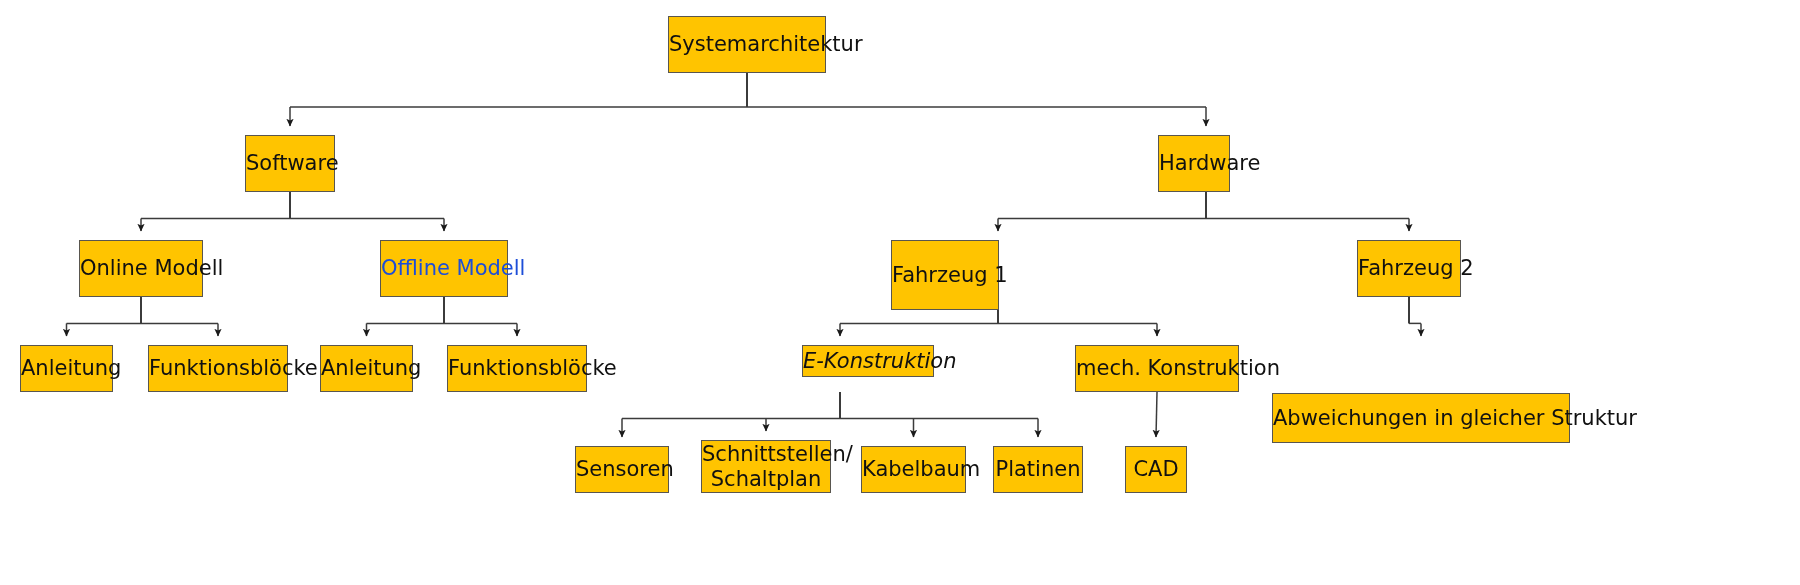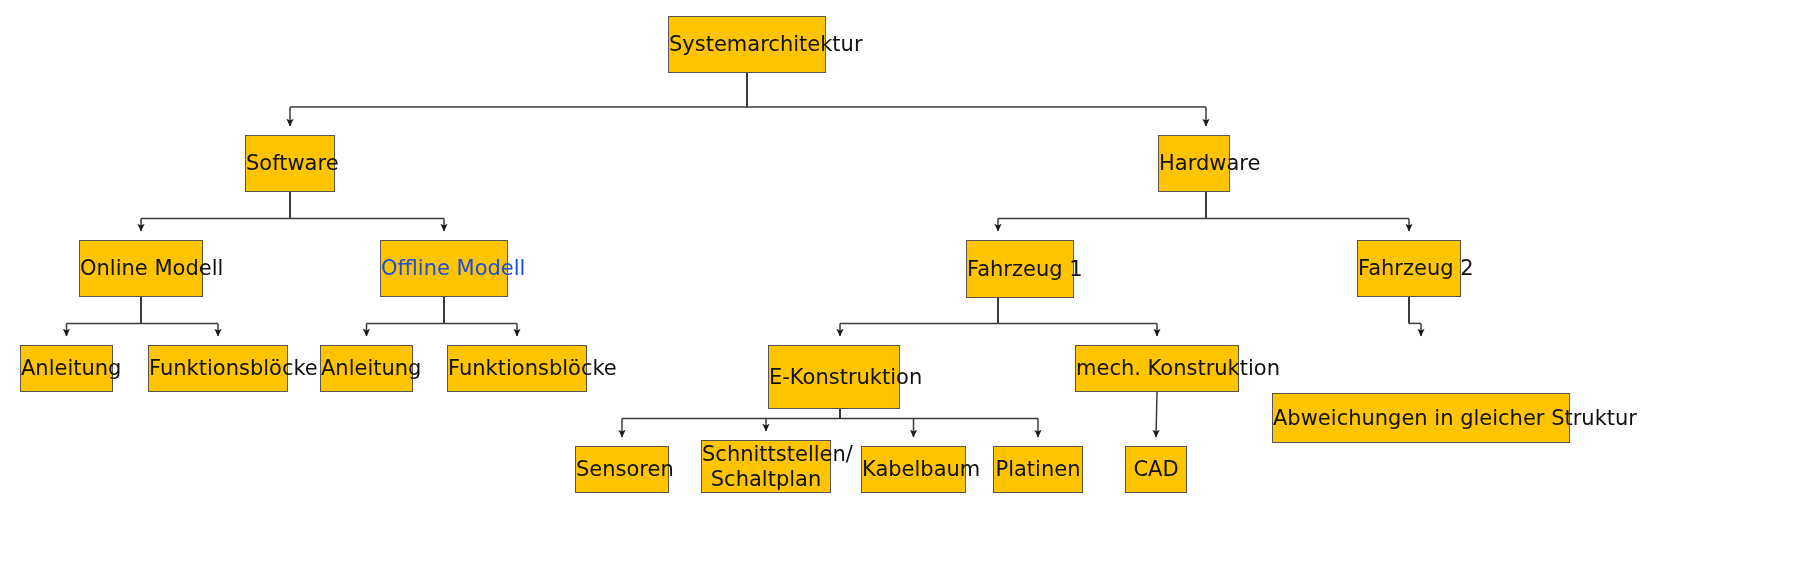--- a/index.html
+++ b/index.html
@@ -106,39 +106,39 @@
       </div>
       <div class="node" style="left: 1158px; top: 135px; width: 72px; height: 57px; background: rgb(255, 196, 0); border-color: rgb(89, 86, 79); color: rgb(17, 17, 17);">
         <span class="label">Hardware</span>
       </div>
       <div class="node" style="left: 79px; top: 240px; width: 124px; height: 57px; background: rgb(255, 196, 0); border-color: rgb(89, 86, 79); color: rgb(17, 17, 17);">
         <span class="label">Online Modell</span>
       </div>
       <div class="node" style="left: 380px; top: 240px; width: 128px; height: 57px; background: rgb(255, 196, 0); border-color: rgb(89, 86, 79); color: #1d4ed8;">
         <span class="label">Offline Modell</span>
       </div>
-      <div class="node" style="left: 966px; top: 240px; width: 108px; height: 58px; background: rgb(255, 196, 0); border-color: rgb(89, 86, 79); color: rgb(17, 17, 17);">
+      <div class="node" style="left: 891px; top: 240px; width: 108px; height: 70px; background: rgb(255, 196, 0); border-color: rgb(89, 86, 79); color: rgb(17, 17, 17);">
         <span class="label">Fahrzeug 1</span>
       </div>
       <div class="node" style="left: 1357px; top: 240px; width: 104px; height: 57px; background: rgb(255, 196, 0); border-color: rgb(89, 86, 79); color: rgb(17, 17, 17);">
         <span class="label">Fahrzeug 2</span>
       </div>
       <div class="node" style="left: 20px; top: 345px; width: 93px; height: 47px; background: rgb(255, 196, 0); border-color: rgb(89, 86, 79); color: rgb(17, 17, 17);">
         <span class="label">Anleitung</span>
       </div>
       <div class="node" style="left: 148px; top: 345px; width: 140px; height: 47px; background: rgb(255, 196, 0); border-color: rgb(89, 86, 79); color: rgb(17, 17, 17);">
         <span class="label">Funktionsblöcke</span>
       </div>
       <div class="node" style="left: 320px; top: 345px; width: 93px; height: 47px; background: rgb(255, 196, 0); border-color: rgb(89, 86, 79); color: rgb(17, 17, 17);">
         <span class="label">Anleitung</span>
       </div>
       <div class="node" style="left: 447px; top: 345px; width: 140px; height: 47px; background: rgb(255, 196, 0); border-color: rgb(89, 86, 79); color: rgb(17, 17, 17);">
         <span class="label">Funktionsblöcke</span>
       </div>
-      <div class="node" style="left: 768px; top: 345px; width: 132px; height: 64px; background: rgb(255, 196, 0); border-color: rgb(89, 86, 79); color: rgb(17, 17, 17);">
+      <div class="node" style="left: 802px; top: 345px; width: 132px; height: 32px; background: rgb(255, 196, 0); border-color: rgb(89, 86, 79); color: rgb(17, 17, 17); font-style: italic;">
         <span class="label">E-Konstruktion</span>
       </div>
       <div class="node" style="left: 1075px; top: 345px; width: 164px; height: 47px; background: rgb(255, 196, 0); border-color: rgb(89, 86, 79); color: rgb(17, 17, 17);">
         <span class="label">mech. Konstruktion</span>
       </div>
       <div class="node" style="left: 1272px; top: 345px; width: 298px; height: 50px; background: rgb(255, 196, 0); border-color: rgb(89, 86, 79); color: rgb(17, 17, 17); margin-top: 48px;">
         <span class="label">Abweichungen in gleicher Struktur</span>
       </div>
       <div class="node" style="left: 575px; top: 446px; width: 94px; height: 47px; background: rgb(255, 196, 0); border-color: rgb(89, 86, 79); color: rgb(17, 17, 17);">
         <span class="label">Sensoren</span>

